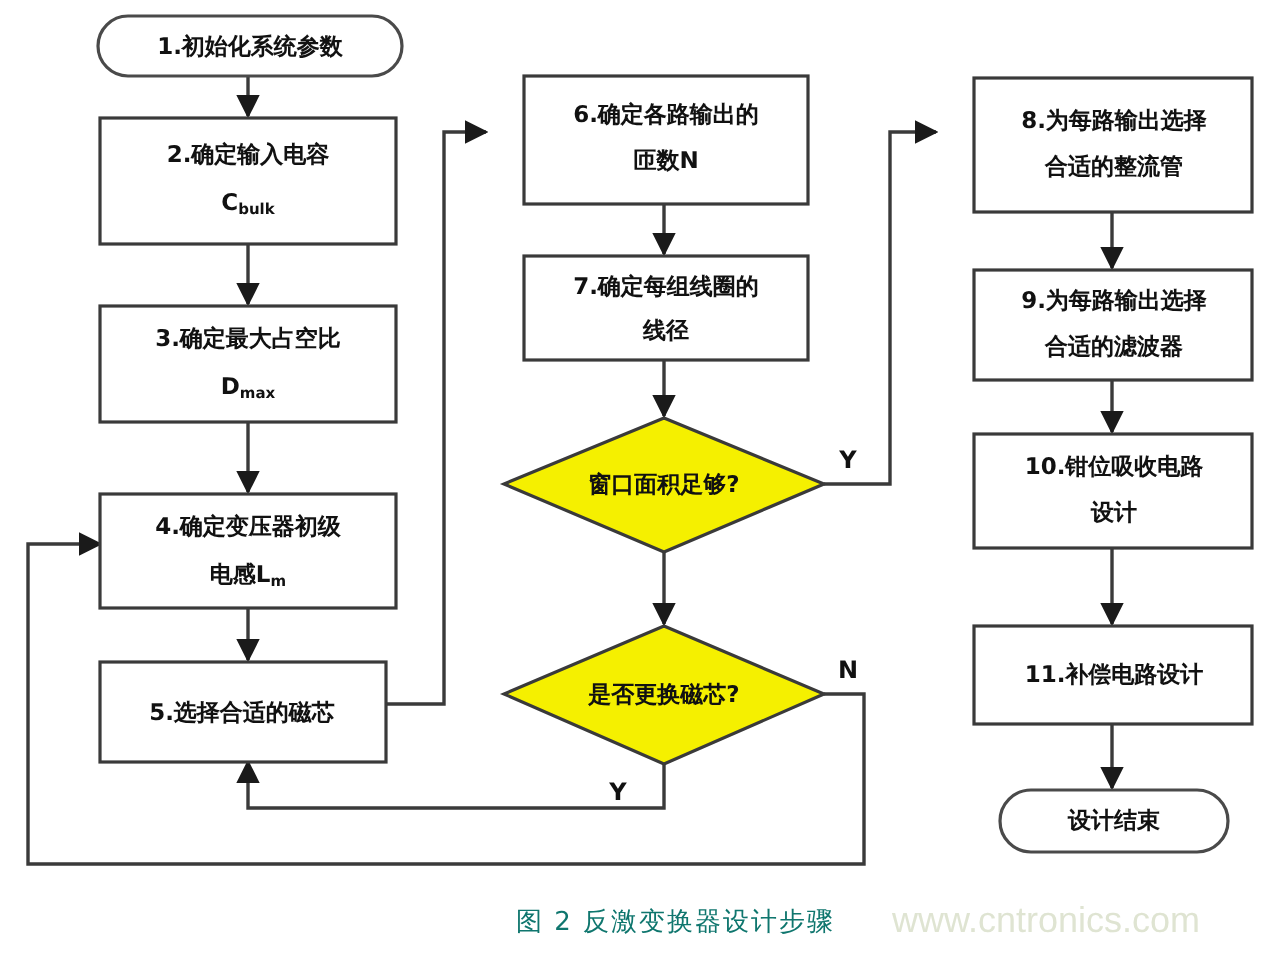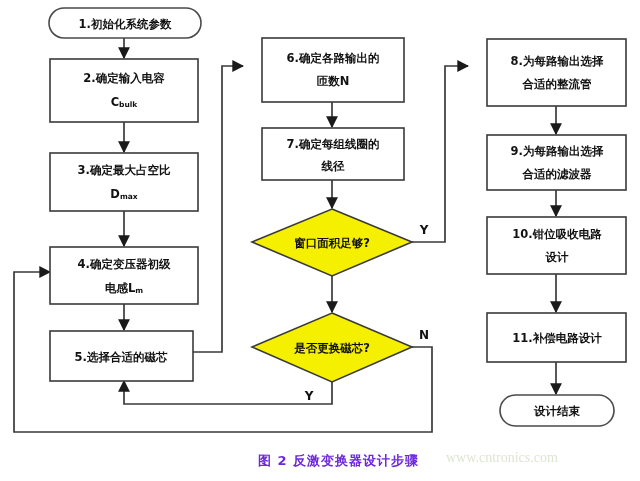--- a/index.html
+++ b/index.html
@@ -60,31 +60,31 @@
     font-weight: bold;
     font-size: 12px;
     text-anchor: middle;
   }
   .caption {
     position: absolute;
     left: 258px;
     top: 452px;
     font-family: "DejaVu Sans", "Liberation Sans", sans-serif;
     font-size: 13px;
-    font-weight: bold;
-    color: #6d28d9;
+    font-weight: normal;
+    color: #0f766e;
     letter-spacing: 1px;
     white-space: nowrap;
   }
   .watermark {
     position: absolute;
     left: 446px;
     top: 450px;
-    font-family: Liberation Serif, serif;
-    font-size: 14px;
+    font-family: Liberation Sans, sans-serif;
+    font-size: 18px;
     color: #dfe4d2;
     letter-spacing: 0px;
     white-space: nowrap;
   }
 </style>
 </head>
 <body>
 
 <svg id="flow" width="640" height="481" viewBox="0 0 640 481">
 

